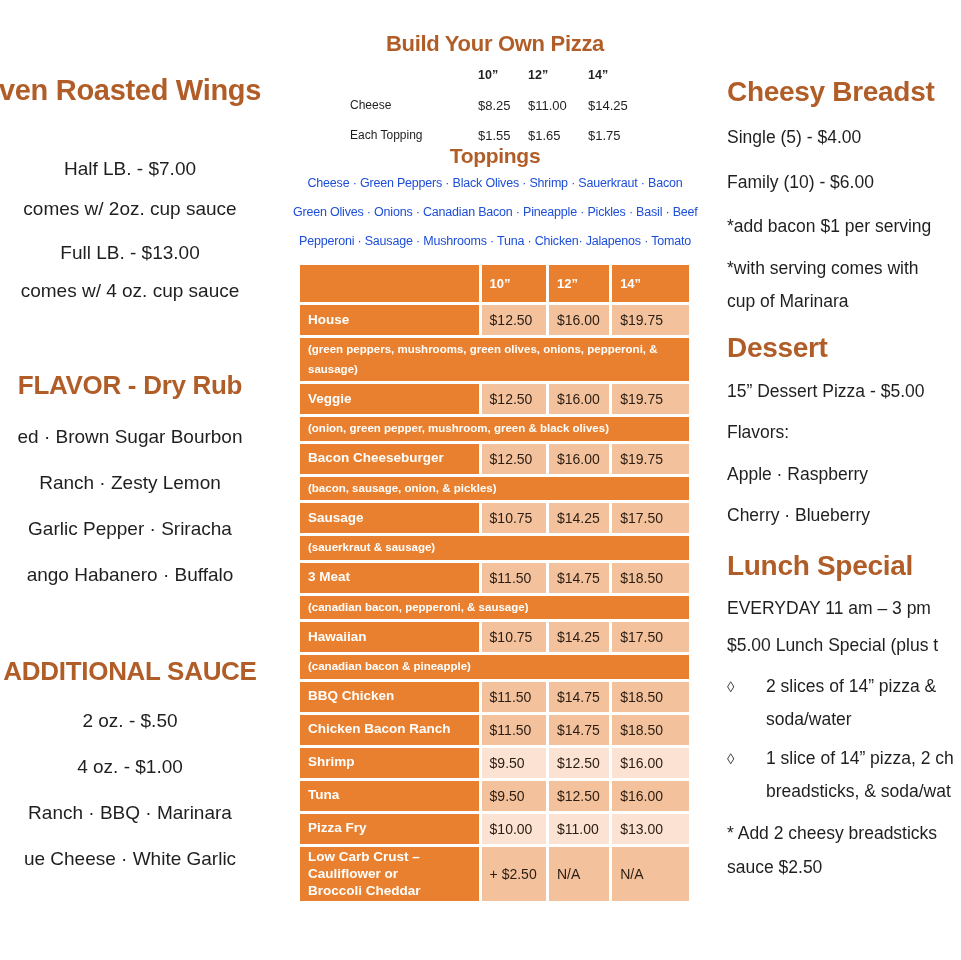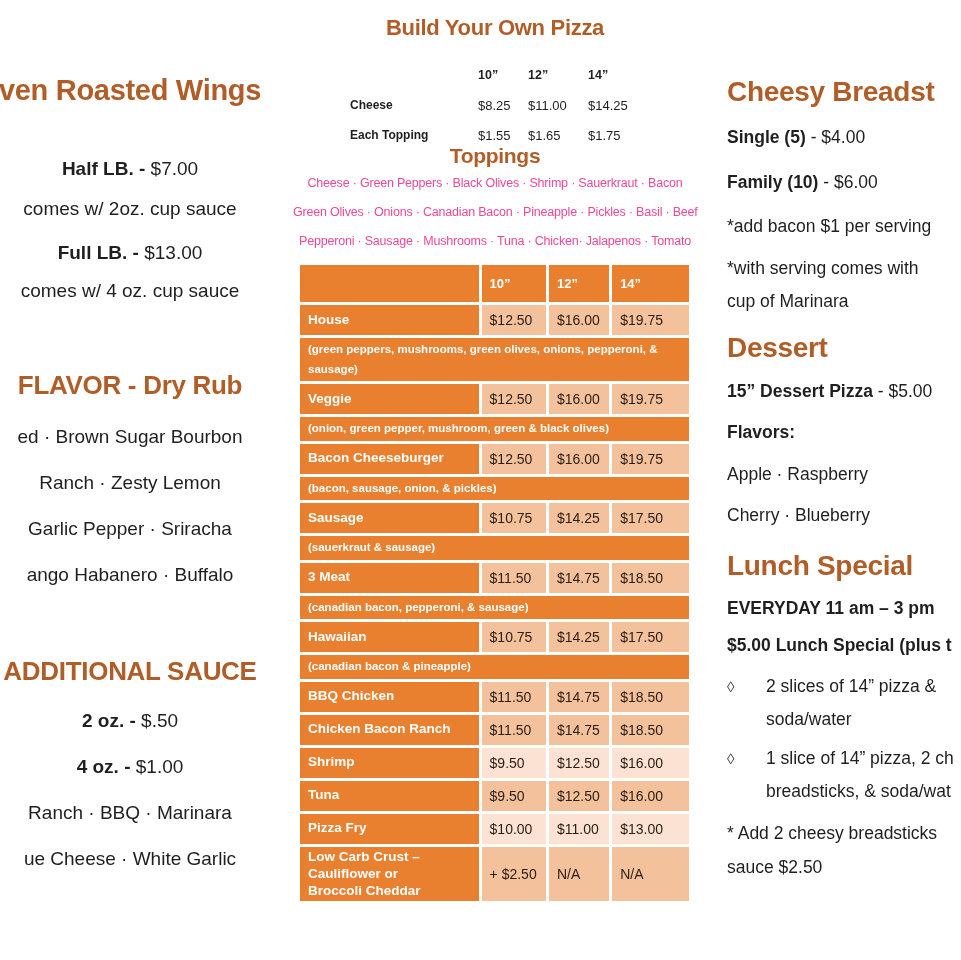--- a/index.html
+++ b/index.html
@@ -6,34 +6,34 @@
   html,body { background:#fff; }
   body { font-family:"Liberation Sans","DejaVu Sans",sans-serif; color:#1f1f1f; }
   .canvas { position:relative; width:961px; height:960px; background:#ffffff; overflow:hidden; }
   .heading { color:var(--heading); font-weight:bold; letter-spacing:-0.3px; }
 
   
   .col-left { position:absolute; left:-14px; top:0; width:288px; text-align:center; }
   .col-left .line { position:absolute; width:100%; font-size:19px; }
   .col-left .h { font-size:29px; }
   .col-left .h2 { font-size:26px; }
-  .b { font-weight:bold; }
+  .b { font-weight:normal; }
 
   
   .col-center { position:absolute; left:293px; top:0; width:404px; }
-  .byo-title { position:absolute; top:15px; width:100%; text-align:center; font-size:22px; }
+  .byo-title { position:absolute; top:31px; width:100%; text-align:center; font-size:22px; }
   .byo-grid { position:absolute; left:57px; top:60px; display:grid;
               grid-template-columns:128px 50px 60px 62px; grid-auto-rows:30px;
               font-size:12px; align-items:center; }
   .byo-grid .szh { font-weight:bold; font-size:12.5px; }
-  .byo-grid .lbl { font-weight:bold; }
+  .byo-grid .lbl { font-weight:normal; }
   .byo-grid .prc { font-size:13px; }
   .toppings-title { position:absolute; top:144px; width:100%; text-align:center; font-size:21px; }
   .top-line { position:absolute; width:100%; text-align:center; font-size:12.5px;
-              letter-spacing:-0.2px; white-space:nowrap; color:#ec4899; }
+              letter-spacing:-0.2px; white-space:nowrap; color:#1d4ed8; }
 
   
   table.menu { position:absolute; left:4px; top:262px; border-collapse:separate;
                border-spacing:3px; width:395px; table-layout:fixed; }
   table.menu col.c0 { width:172px; } table.menu col.c1 { width:62px; }
   table.menu col.c2 { width:58px; } table.menu col.c3 { width:74px; }
   table.menu td, table.menu th { vertical-align:middle; padding:2px 8px; text-align:left; }
   .hdr-cell { background:var(--orange); color:#fff; font-weight:bold; font-size:13px; height:37px; }
   .name-cell { background:var(--orange); color:#fff; font-weight:bold; font-size:13.5px;
                height:30px; white-space:pre-line; line-height:1.25; }

